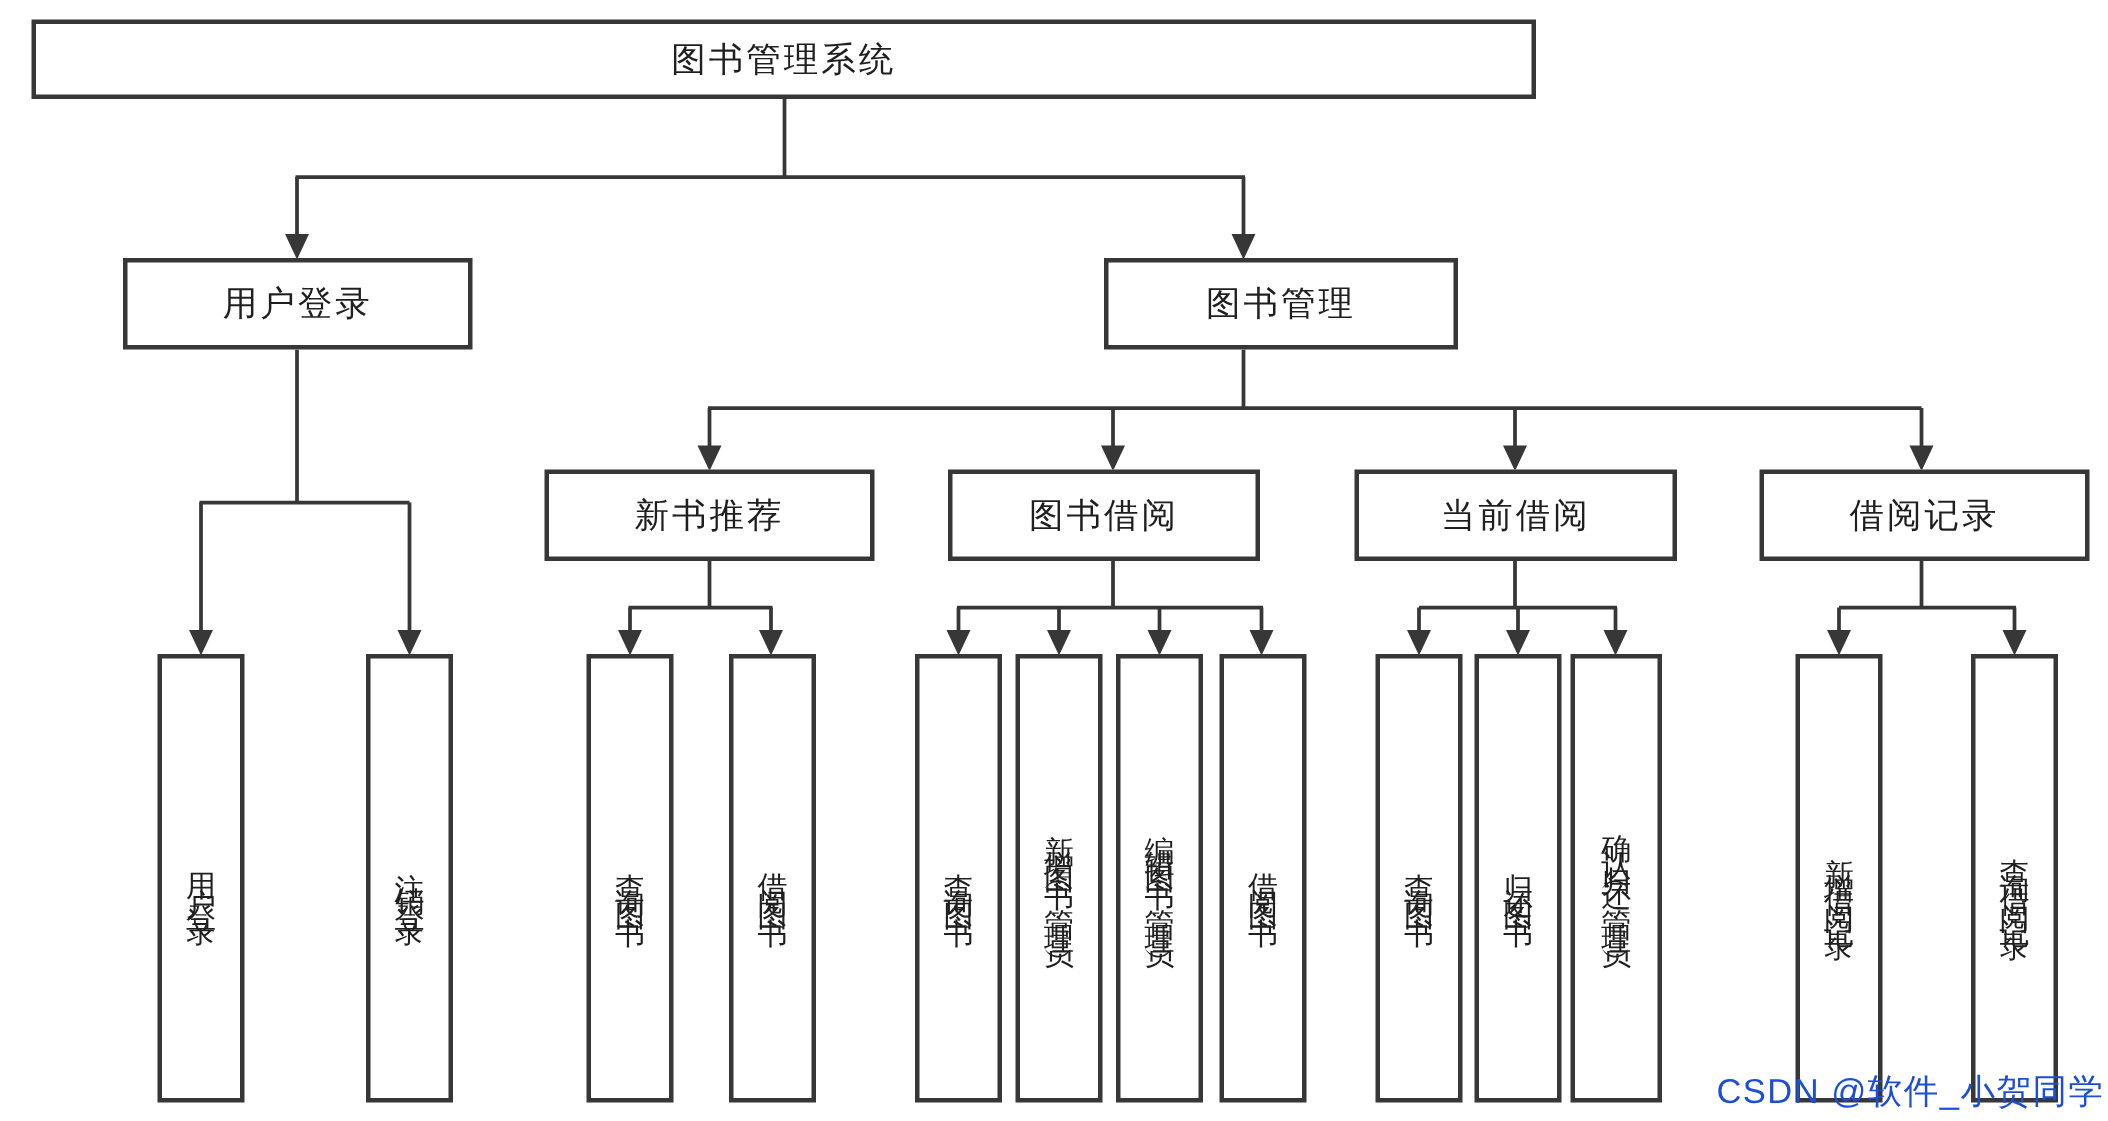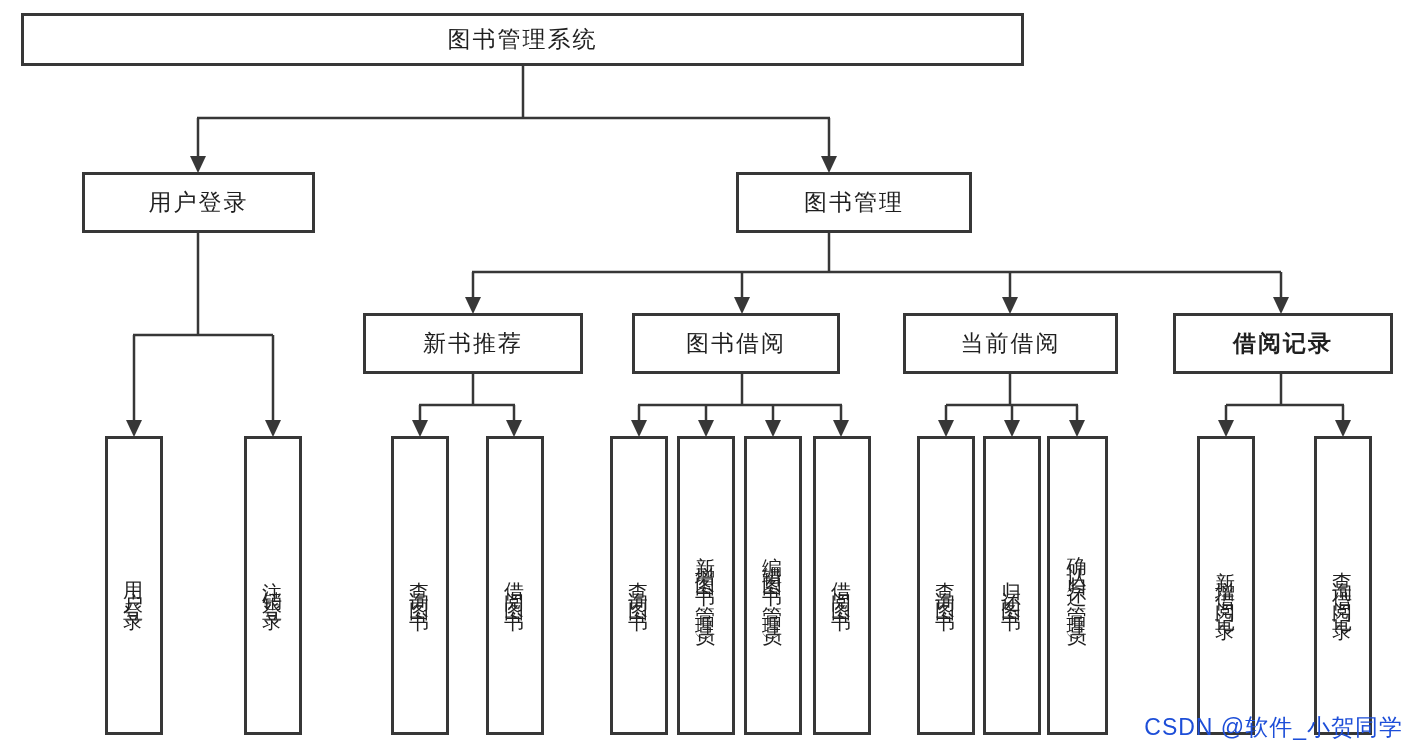--- a/index.html
+++ b/index.html
@@ -138,21 +138,21 @@
   </svg>
 
   <div class="box" style="left:21px; top:13px; width:1003px; height:53px;">图书管理系统</div>
 
   <div class="box" style="left:82px; top:172px; width:233px; height:61px;">用户登录</div>
   <div class="box" style="left:736px; top:172px; width:236px; height:61px;">图书管理</div>
 
   <div class="box" style="left:363px; top:313px; width:220px; height:61px;">新书推荐</div>
   <div class="box" style="left:632px; top:313px; width:208px; height:61px;">图书借阅</div>
   <div class="box" style="left:903px; top:313px; width:215px; height:61px;">当前借阅</div>
-  <div class="box" style="left:1173px; top:313px; width:220px; height:61px;font-weight:bold;">借阅记录</div>
+  <div class="box" style="left:1173px; top:313px; width:220px; height:61px;">借阅记录</div>
 
   <div class="vbox" style="left:105px; top:436px; width:58px; height:299px;">用户登录</div>
   <div class="vbox" style="left:244px; top:436px; width:58px; height:299px;">注销登录</div>
 
   <div class="vbox" style="left:391px; top:436px; width:58px; height:299px;">查询图书</div>
   <div class="vbox" style="left:486px; top:436px; width:58px; height:299px;">借阅图书</div>
 
   <div class="vbox" style="left:610px; top:436px; width:58px; height:299px;">查询图书</div>
   <div class="vbox" style="left:677px; top:436px; width:58px; height:299px;">新增图书（管理员）</div>
   <div class="vbox" style="left:744px; top:436px; width:58px; height:299px;">编辑图书（管理员）</div>

